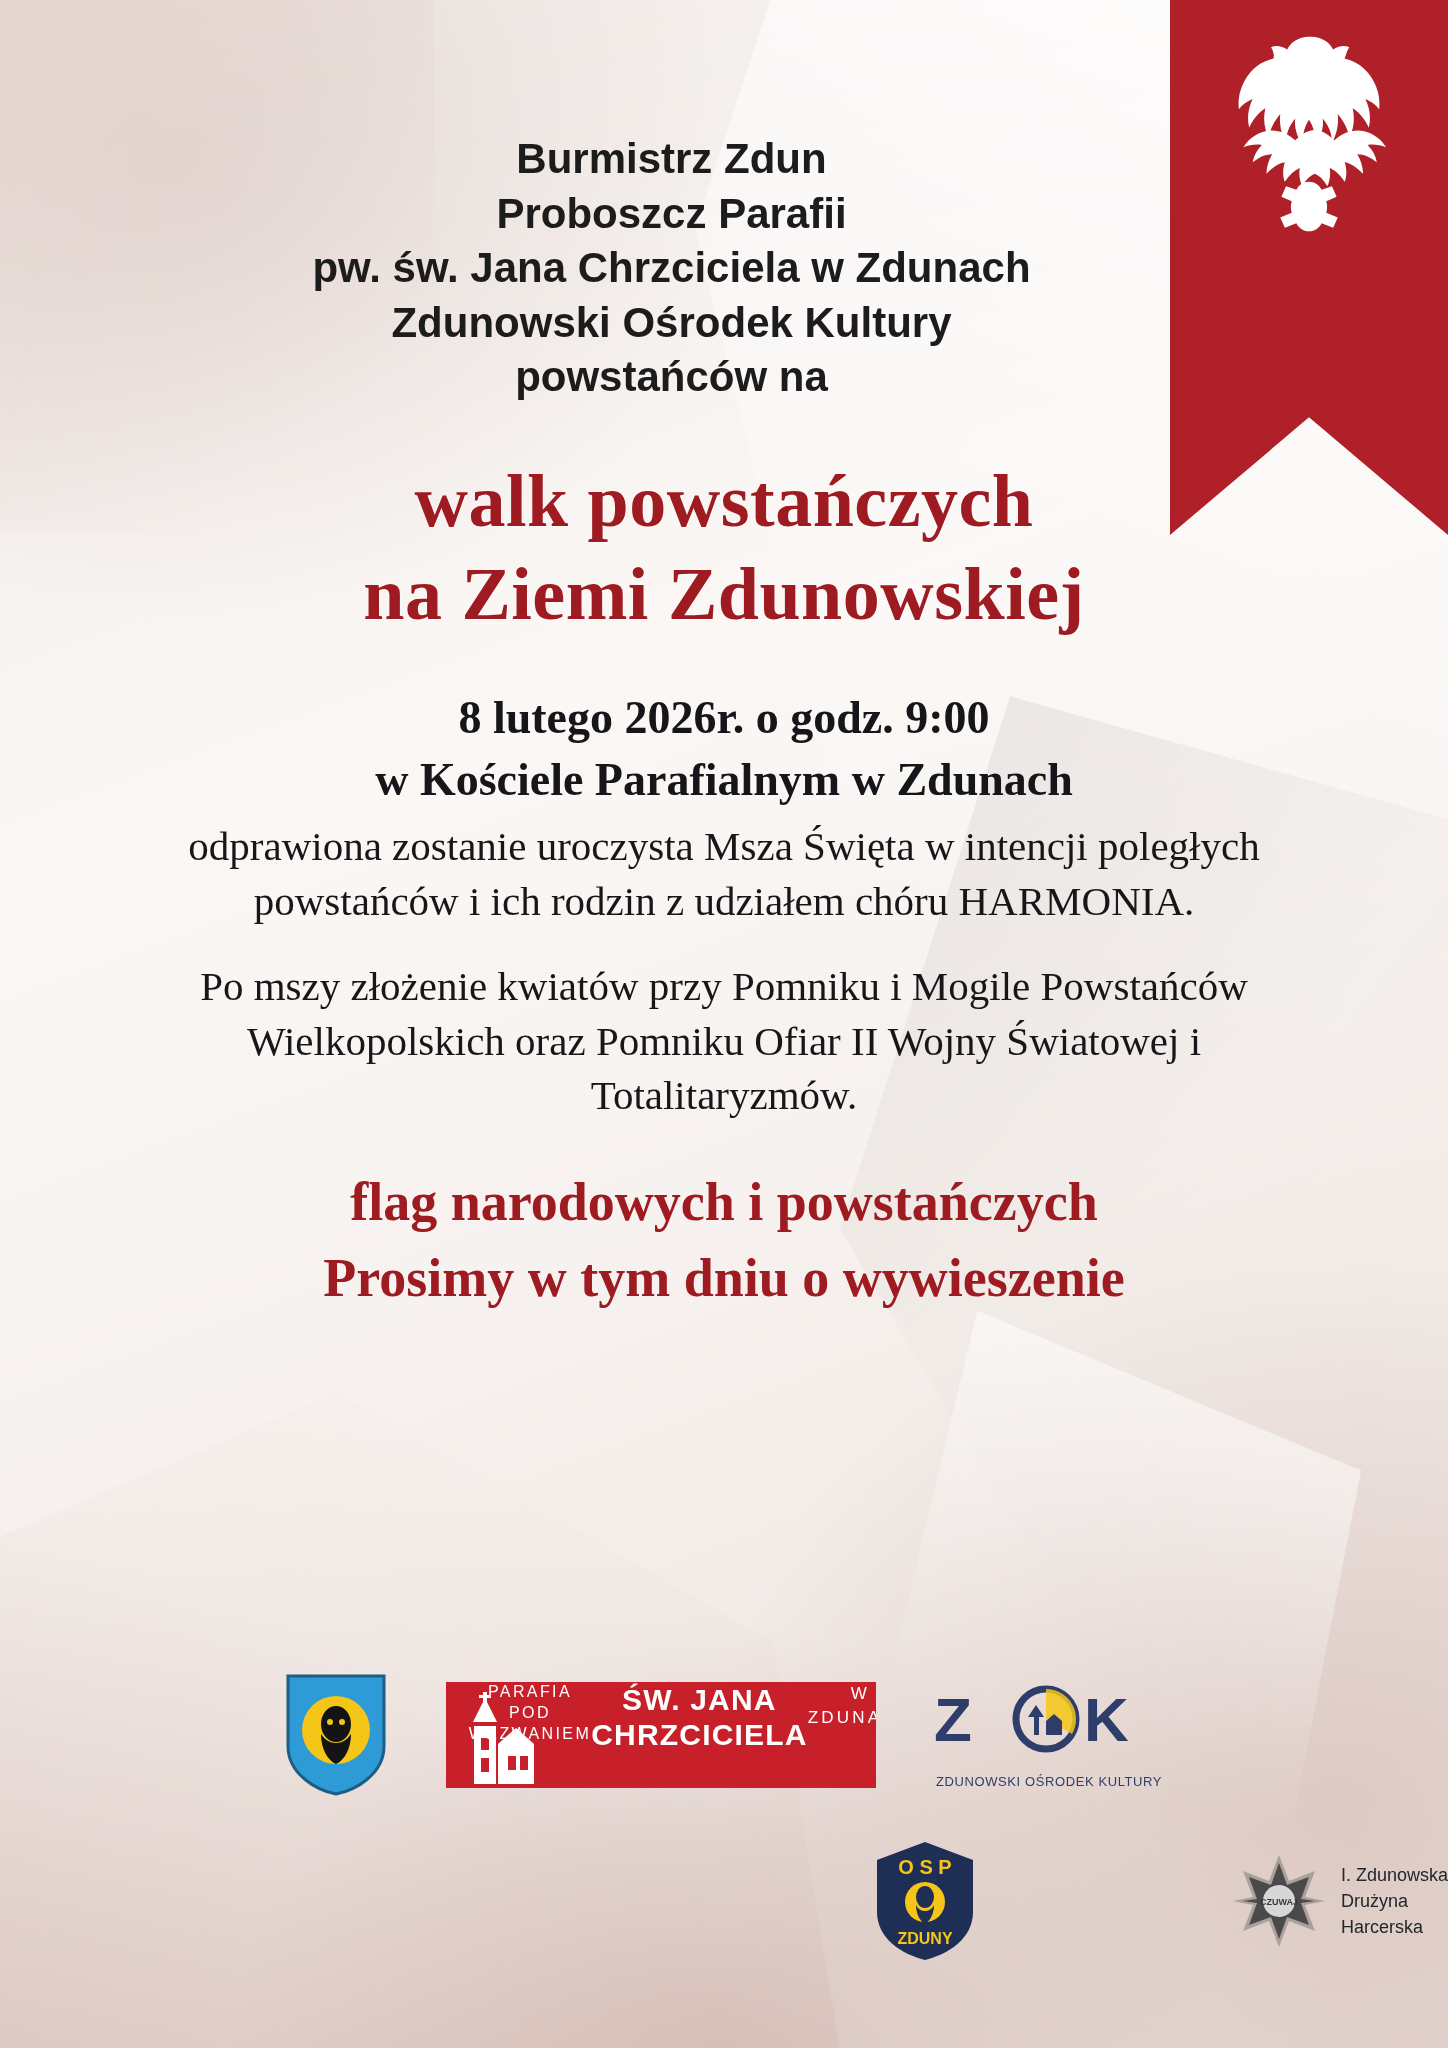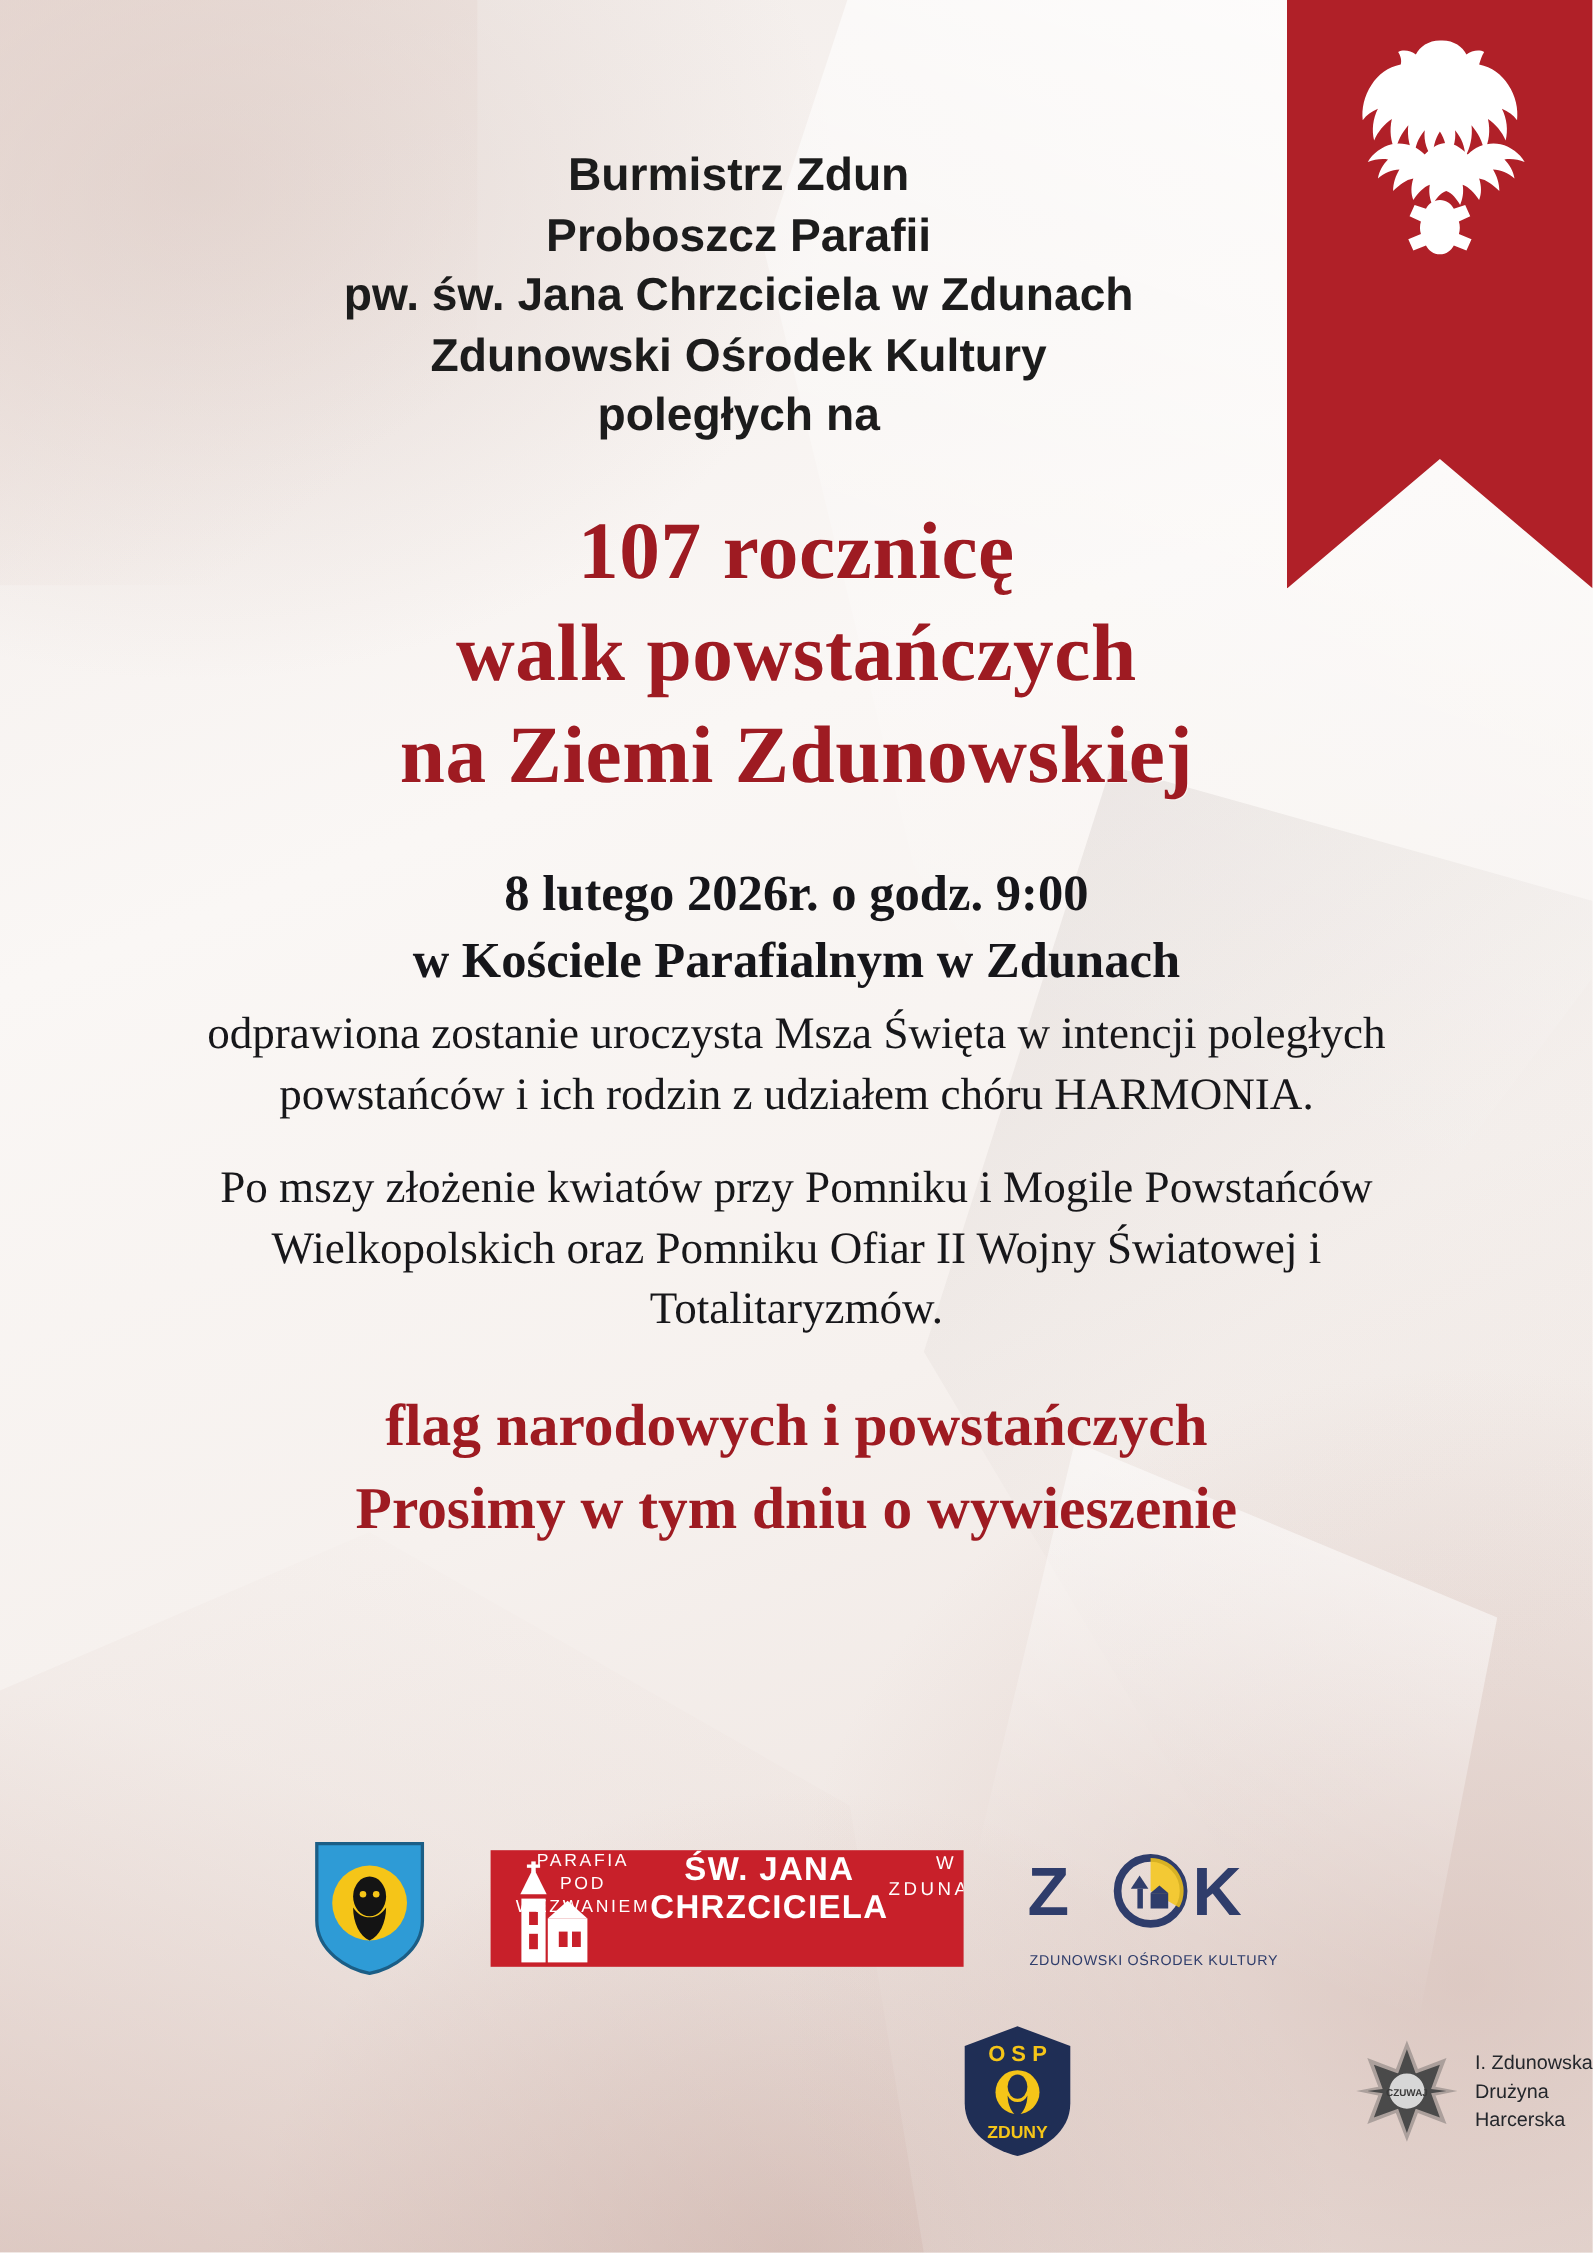--- a/index.html
+++ b/index.html
@@ -307,25 +307,24 @@
     </svg>
   </div>
 
   <div class="content">
 
     <div class="header-block">
       <span class="hl">Burmistrz Zdun</span>
       <span class="hl">Proboszcz Parafii</span>
       <span class="hl">pw. św. Jana Chrzciciela w Zdunach</span>
       <span class="hl">Zdunowski Ośrodek Kultury</span>
-      <span class="hl">poległych na</span>
+      <span class="hl">powstańców na</span>
     </div>
 
     <div class="title-block">
-      <span class="tl">107 rocznicę</span>
       <span class="tl">walk powstańczych</span>
       <span class="tl">na Ziemi Zdunowskiej</span>
     </div>
 
     <div class="when-block">
       <span class="wl">8 lutego 2026r. o godz. 9:00</span>
       <span class="wl">w Kościele Parafialnym w Zdunach</span>
     </div>
 
     <p class="para">odprawiona zostanie uroczysta Msza Święta w intencji poległych powstańców i ich rodzin z udziałem chóru HARMONIA.</p>

